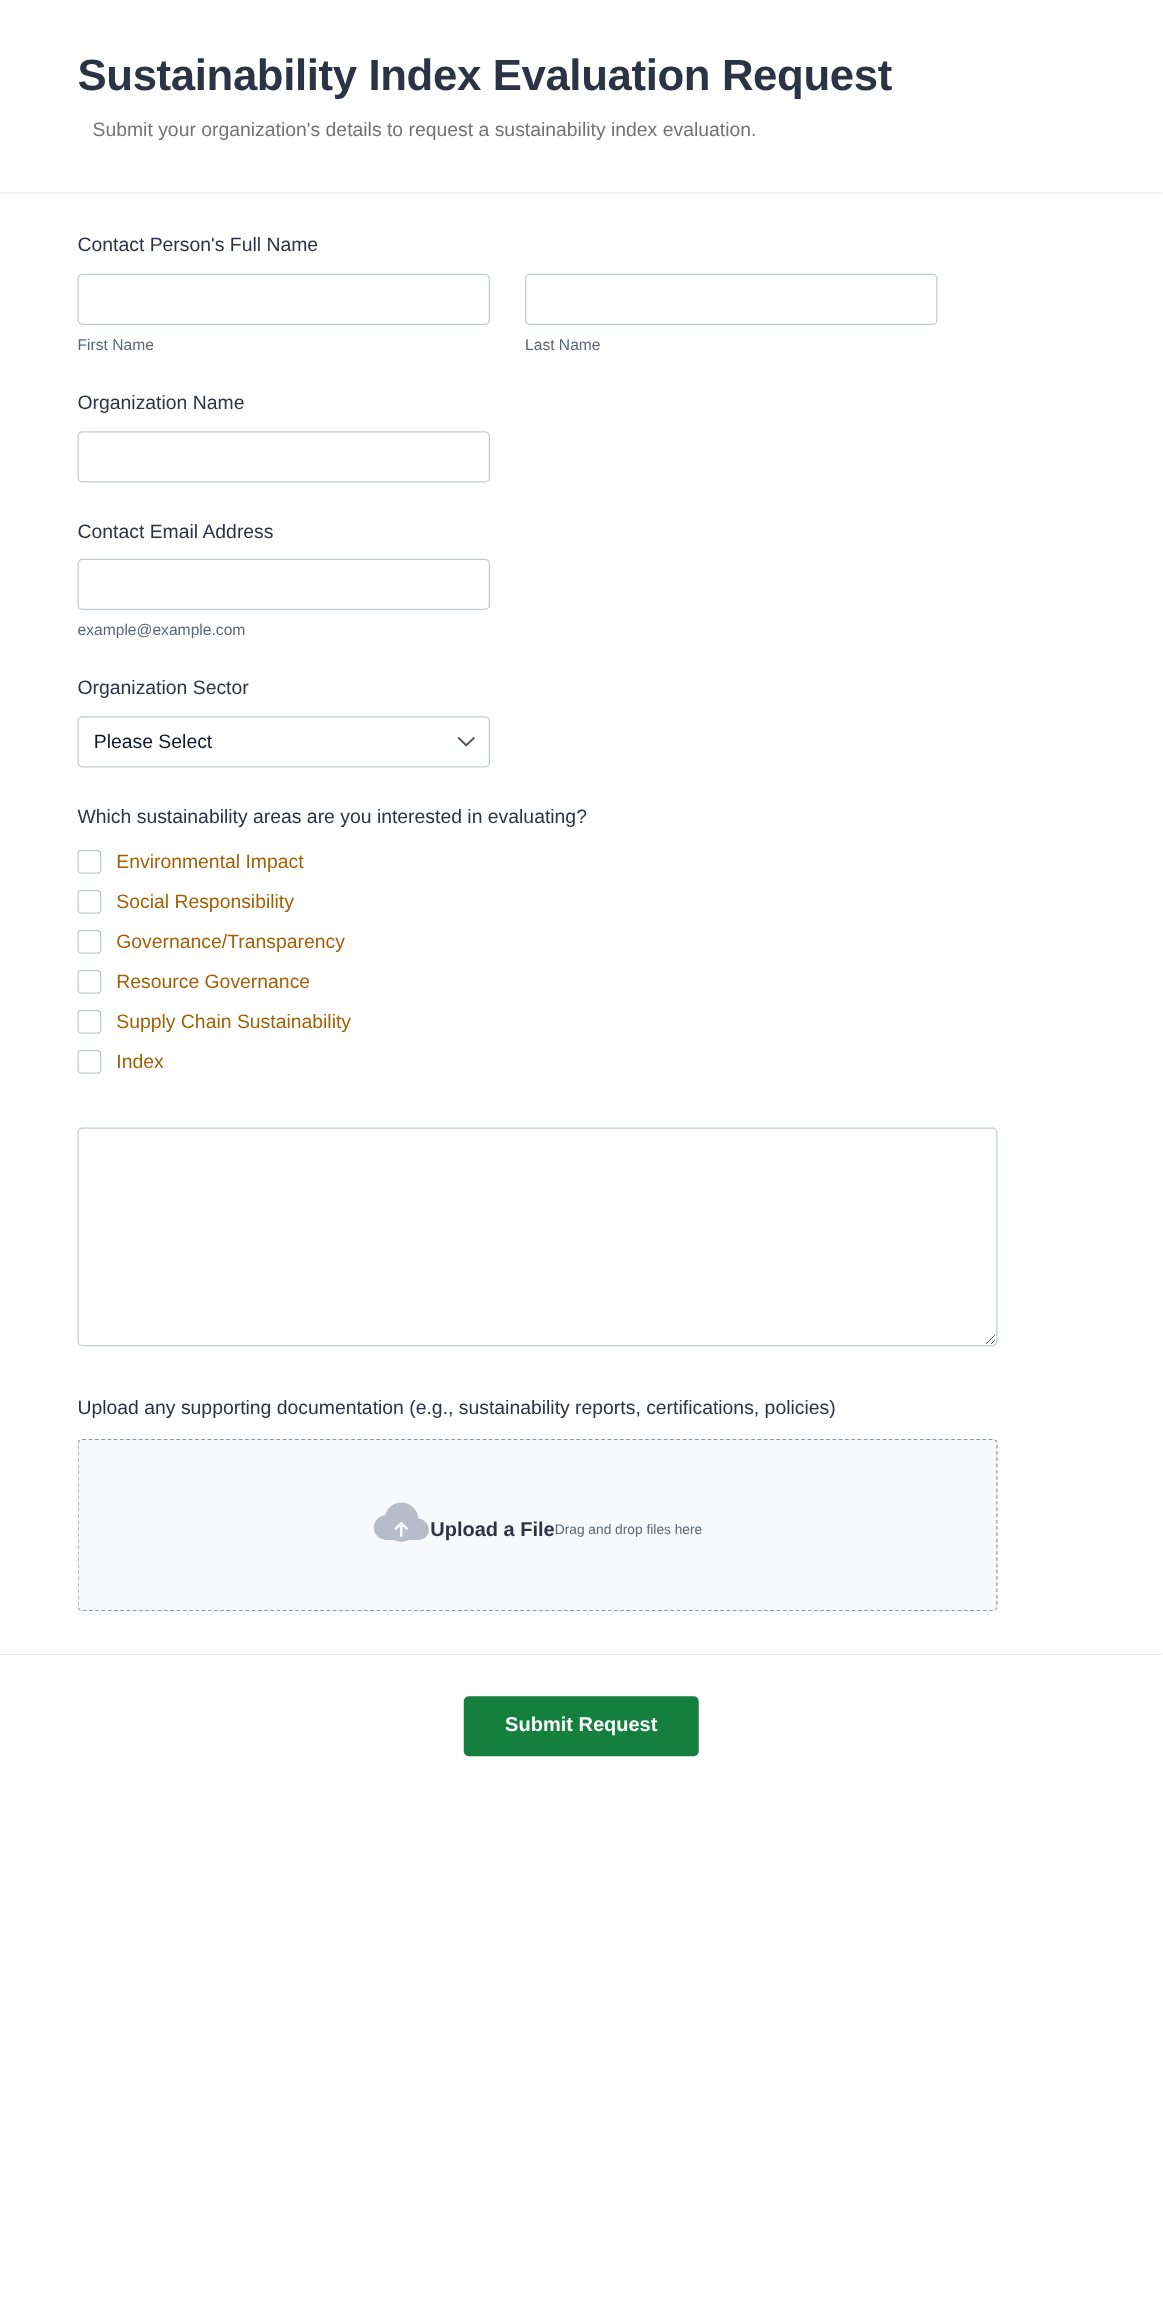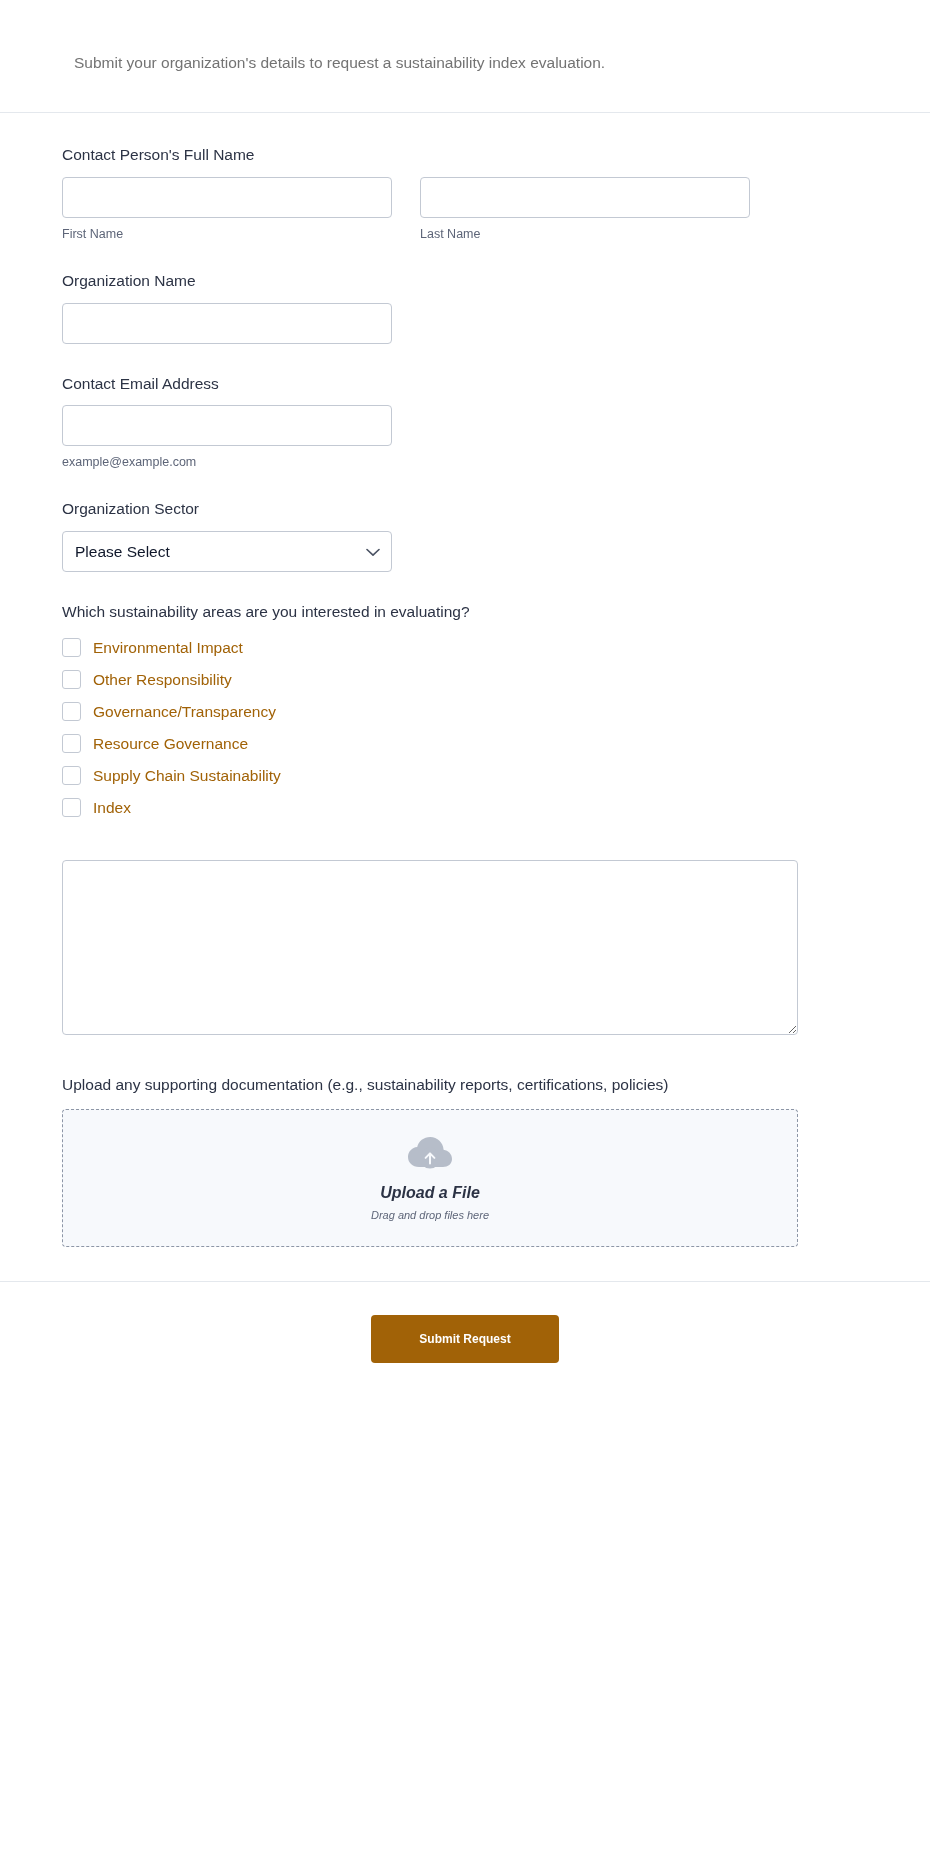--- a/index.html
+++ b/index.html
@@ -149,24 +149,22 @@
     margin-bottom: 13px;
     max-width: 700px;
   }
   .upload-zone {
     width: 736px;
     height: 138px;
     border: 1px dashed #8d96a6;
     border-radius: 4px;
     background: #f7f9fc;
     display: flex;
-    flex-direction: column;
     align-items: center;
     justify-content: center;
-    font-style: italic;
   }
   .upload-title {
     font-size: 16px;
     font-weight: bold;
     color: #2c3345;
     margin-top: 10px;
   }
   .upload-sub {
     font-size: 11px;
     color: #5d6578;
@@ -174,39 +172,40 @@
   }
   
   .form-footer {
     margin-top: 34px;
     border-top: 1px solid #e4e8ed;
     padding: 33px 0 40px 0;
     display: flex;
     justify-content: center;
   }
   .submit-btn {
-    background: #a16207;
+    background: #15803d;
     color: #ffffff;
     border: none;
     border-radius: 4px;
-    font-size: 12px;
+    font-size: 16px;
     font-weight: bold;
     font-family: "Liberation Sans", sans-serif;
     padding: 0 26px;
     height: 48px;
     min-width: 188px;
     cursor: pointer;
   }
 </style>
 </head>
 <body>
 
 <div id="page">
 
   <div class="form-header">
+    <h1 class="form-title">Sustainability Index Evaluation Request</h1>
     <p class="form-subtitle">Submit your organization's details to request a sustainability index evaluation.</p>
   </div>
 
   <div class="form-body">
 
     <div class="field-block">
       <label class="field-label">Contact Person's Full Name</label>
       <div class="name-row">
         <div class="name-col">
           <input class="text-input" type="text" placeholder="" style="">
@@ -244,21 +243,21 @@
 
     <div class="field-block">
       <label class="field-label">Which sustainability areas are you interested in evaluating?</label>
       <div class="check-list">
         <div class="check-row">
           <span class="checkbox"></span>
           <span class="check-label">Environmental Impact</span>
         </div>
         <div class="check-row">
           <span class="checkbox"></span>
-          <span class="check-label">Other Responsibility</span>
+          <span class="check-label">Social Responsibility</span>
         </div>
         <div class="check-row">
           <span class="checkbox"></span>
           <span class="check-label">Governance/Transparency</span>
         </div>
         <div class="check-row">
           <span class="checkbox"></span>
           <span class="check-label">Resource Governance</span>
         </div>
         <div class="check-row">

